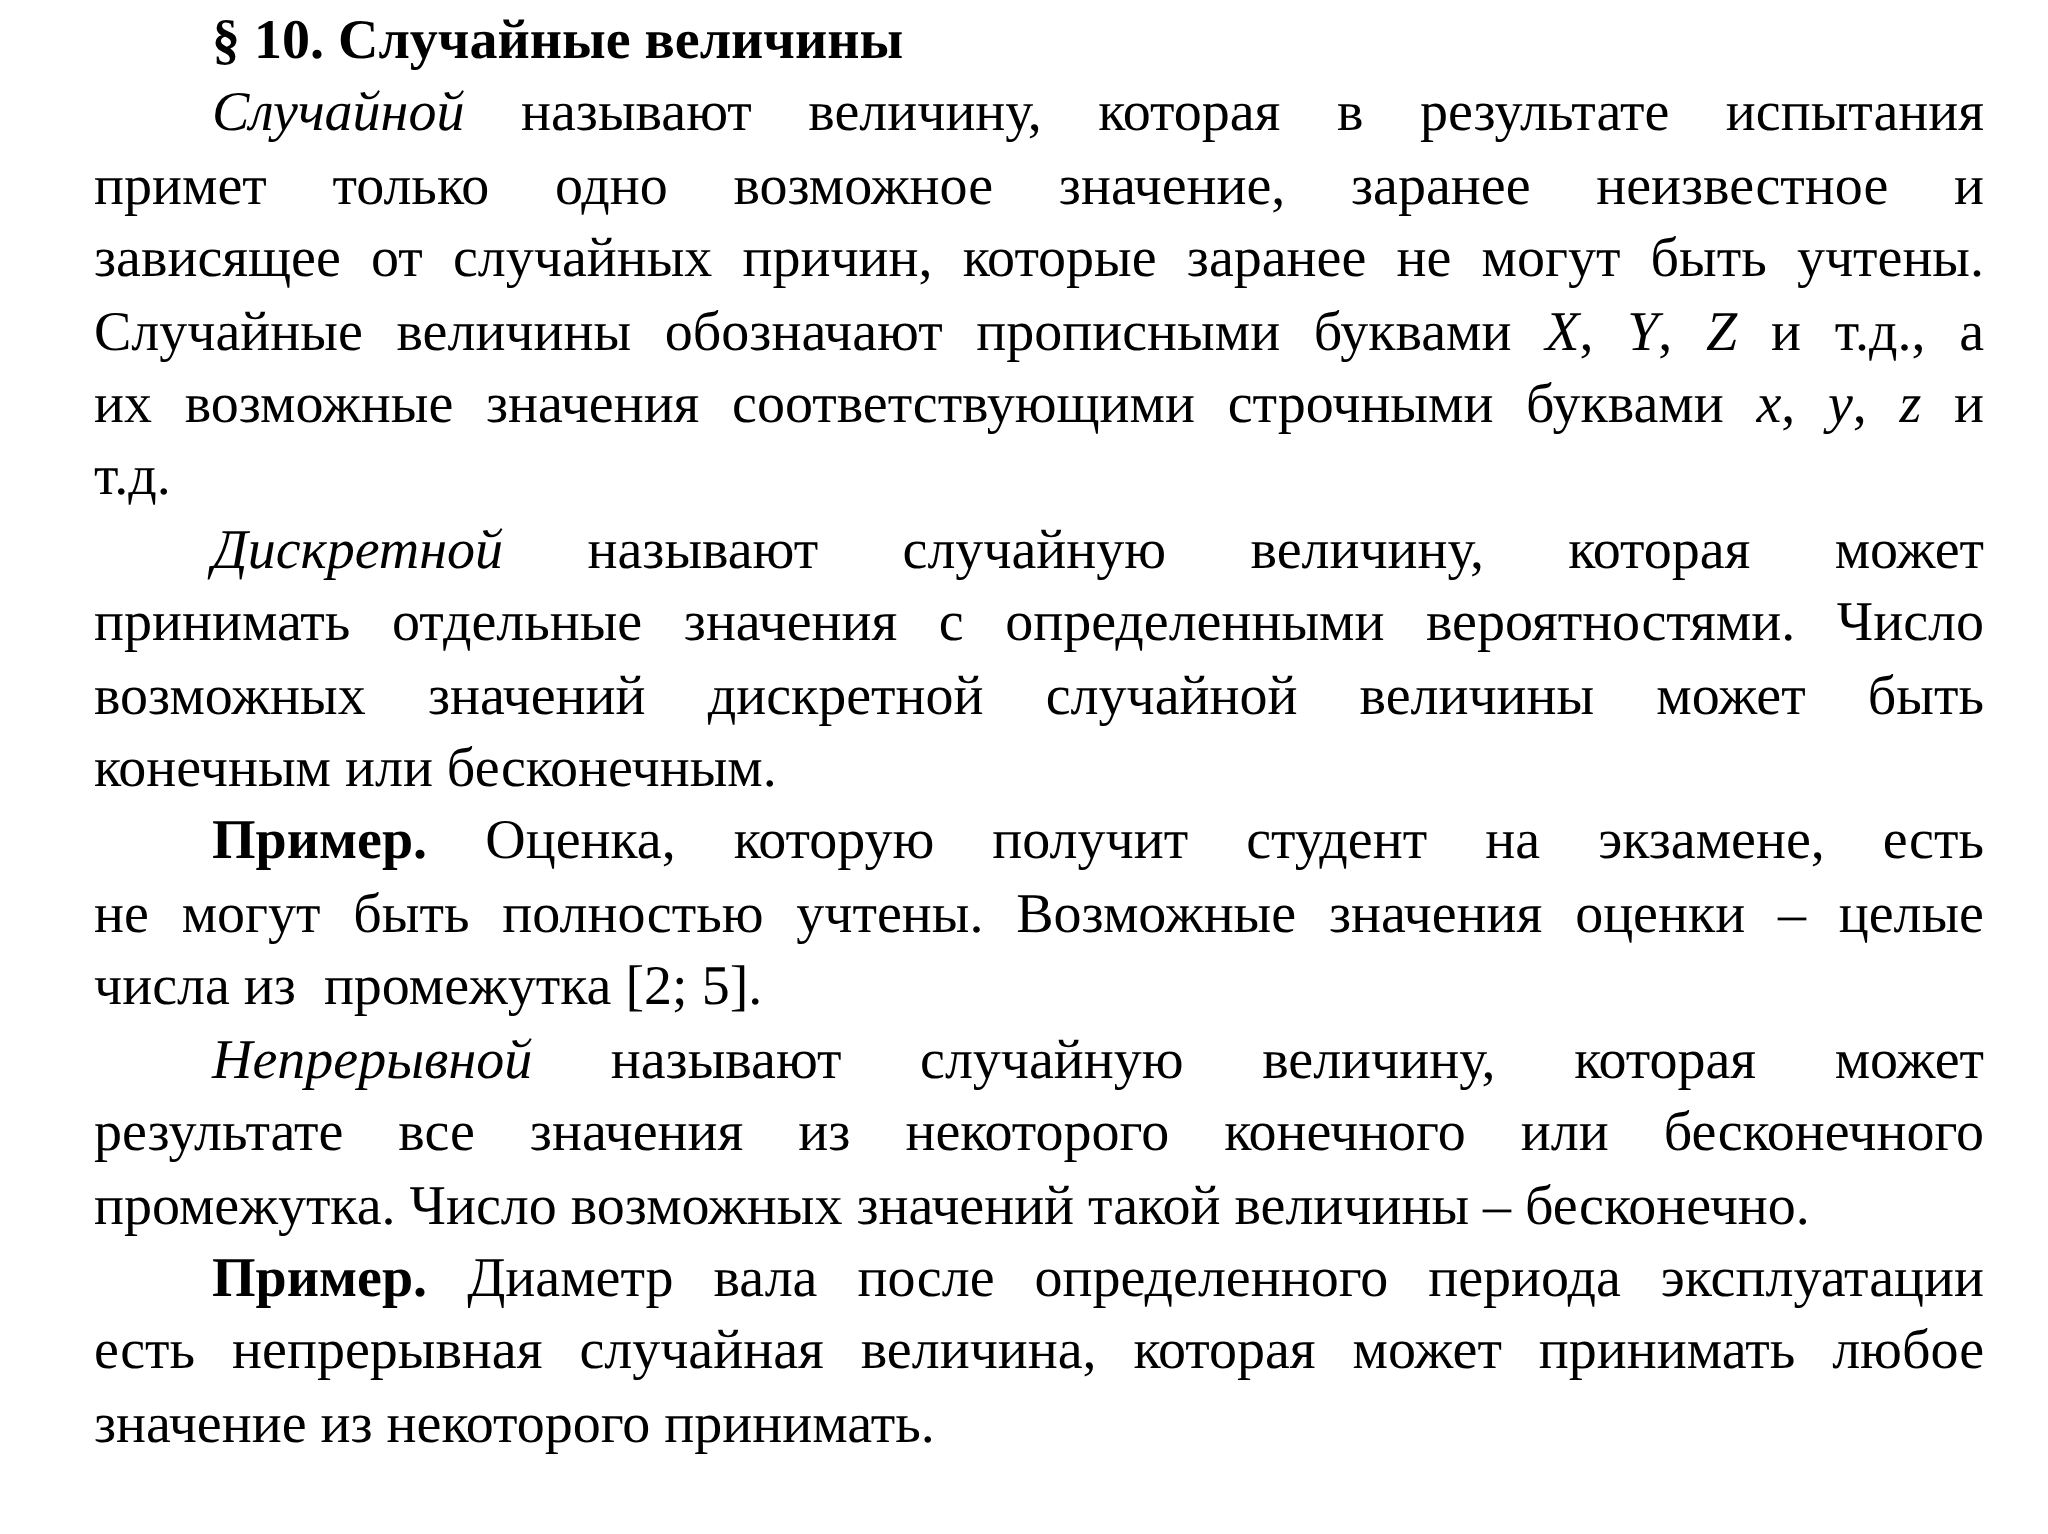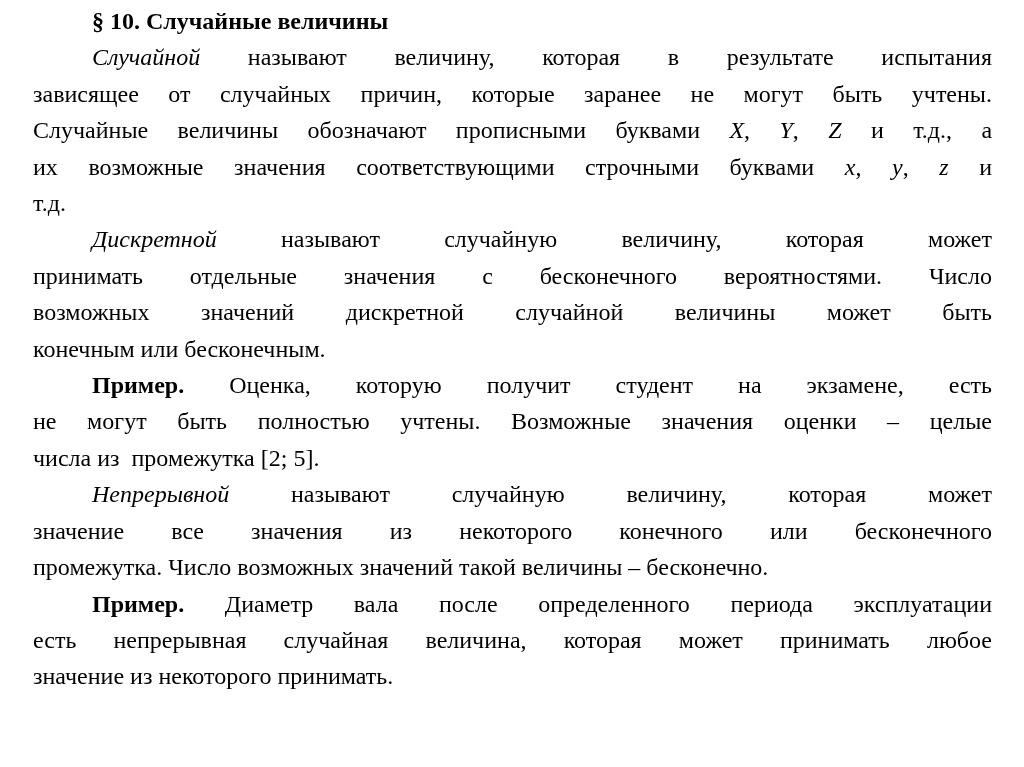--- a/index.html
+++ b/index.html
@@ -14,25 +14,26 @@
     font-family: "Liberation Serif", serif;
     color: #000000;
   }
   .page {
     box-sizing: border-box;
     width: 1024px;
     height: 767px;
     padding: 3px 32px 0 33px;
   }
   .line {
-    font-size: 24px;
+    font-size: 28px;
     line-height: 36.4px;
     text-align: justify;
     text-align-last: justify;
     white-space: normal;
+    margin-left: 14px;
   }
   .line.last {
     text-align-last: left;
     white-space: pre-wrap;
   }
   .line.indent {
     text-indent: 59px;
   }
   .line.heading {
     font-weight: bold;
@@ -43,31 +44,32 @@
   .seg-italic { font-style: italic; }
   .seg-bold   { font-weight: bold; }
 </style>
 </head>
 <body>
 
 <div class="page">
   <div class="line indent heading">§ 10. Случайные величины</div>
   <div>
       <div class="line indent"><span class="seg-italic">Случайной</span><span class="seg-normal"> называют величину, которая в результате испытания</span></div>
+      <div class="line"><span class="seg-normal">примет только одно возможное значение, заранее неизвестное и</span></div>
       <div class="line"><span class="seg-normal">зависящее от случайных причин, которые заранее не могут быть учтены.</span></div>
       <div class="line"><span class="seg-normal">Случайные величины обозначают прописными буквами </span><span class="seg-italic">X</span><span class="seg-normal">, </span><span class="seg-italic">Y</span><span class="seg-normal">, </span><span class="seg-italic">Z</span><span class="seg-normal"> и т.д., а</span></div>
       <div class="line"><span class="seg-normal">их возможные значения соответствующими строчными буквами </span><span class="seg-italic">x</span><span class="seg-normal">, </span><span class="seg-italic">y</span><span class="seg-normal">, </span><span class="seg-italic">z</span><span class="seg-normal"> и</span></div>
       <div class="line last"><span class="seg-normal">т.д.</span></div>
       <div class="line indent"><span class="seg-italic">Дискретной</span><span class="seg-normal"> называют случайную величину, которая может</span></div>
-      <div class="line"><span class="seg-normal">принимать отдельные значения с бесконечного вероятностями. Число</span></div>
+      <div class="line"><span class="seg-normal">принимать отдельные значения с определенными вероятностями. Число</span></div>
       <div class="line"><span class="seg-normal">возможных значений дискретной случайной величины может быть</span></div>
       <div class="line last"><span class="seg-normal">конечным или бесконечным.</span></div>
       <div class="line indent"><span class="seg-bold">Пример.</span><span class="seg-normal"> Оценка, которую получит студент на экзамене, есть</span></div>
       <div class="line"><span class="seg-normal">не могут быть полностью учтены. Возможные значения оценки – целые</span></div>
       <div class="line last"><span class="seg-normal">числа из  промежутка [2; 5].</span></div>
       <div class="line indent"><span class="seg-italic">Непрерывной</span><span class="seg-normal"> называют случайную величину, которая может</span></div>
-      <div class="line"><span class="seg-normal">значение все значения из некоторого конечного или бесконечного</span></div>
+      <div class="line"><span class="seg-normal">результате все значения из некоторого конечного или бесконечного</span></div>
       <div class="line last"><span class="seg-normal">промежутка. Число возможных значений такой величины – бесконечно.</span></div>
       <div class="line indent"><span class="seg-bold">Пример.</span><span class="seg-normal"> Диаметр вала после определенного периода эксплуатации</span></div>
       <div class="line"><span class="seg-normal">есть непрерывная случайная величина, которая может принимать любое</span></div>
       <div class="line last"><span class="seg-normal">значение из некоторого принимать.</span></div>
     </div>
 </div>
 
 </body></html>

